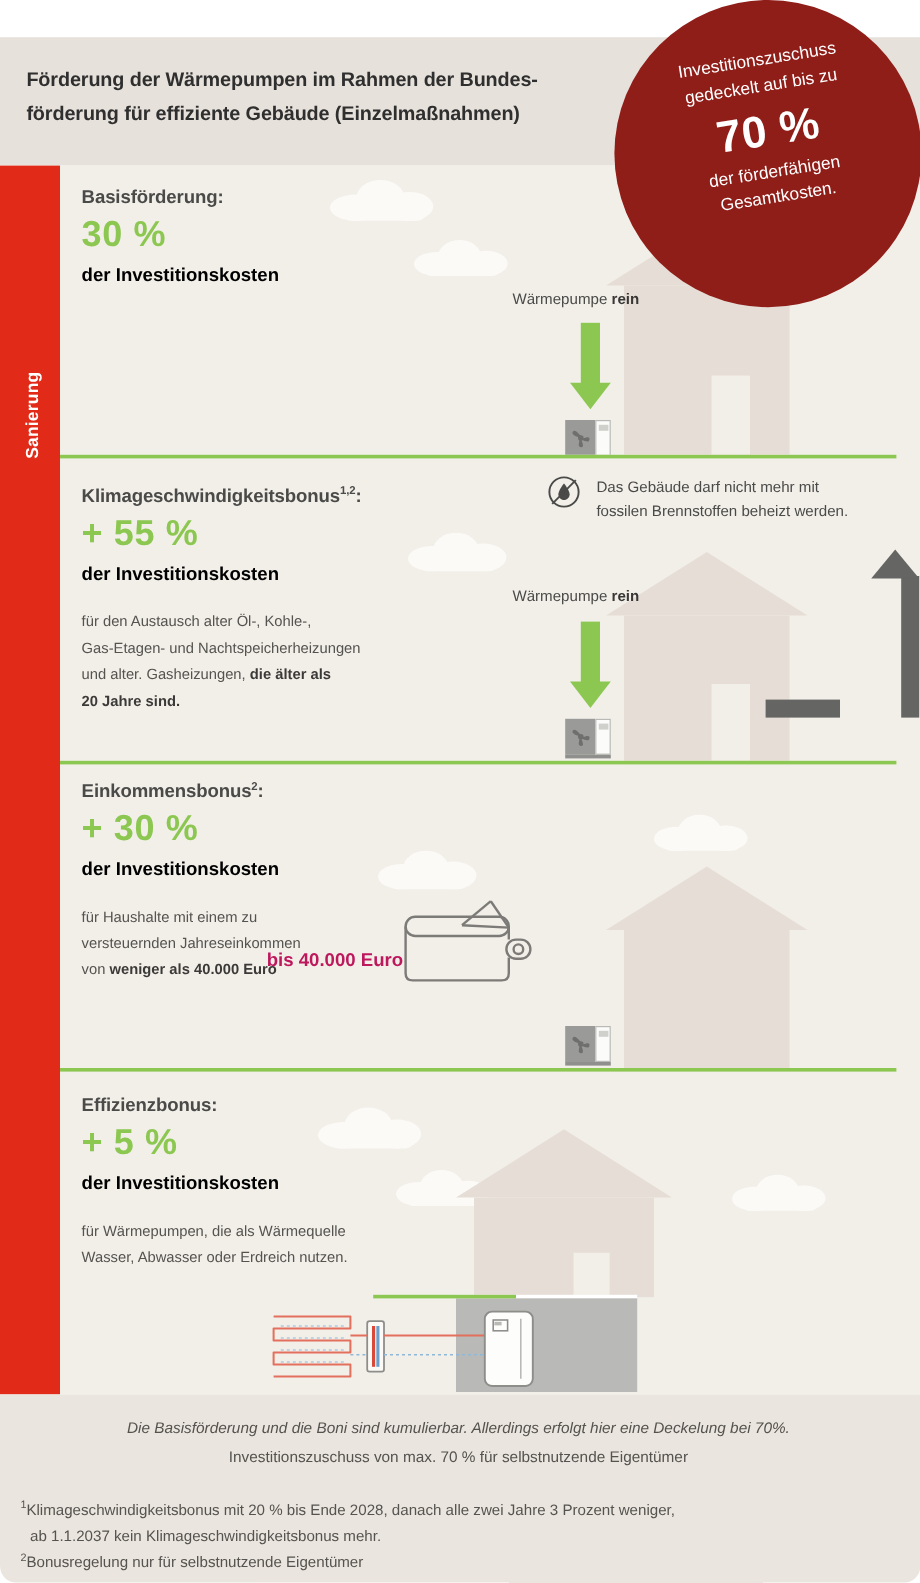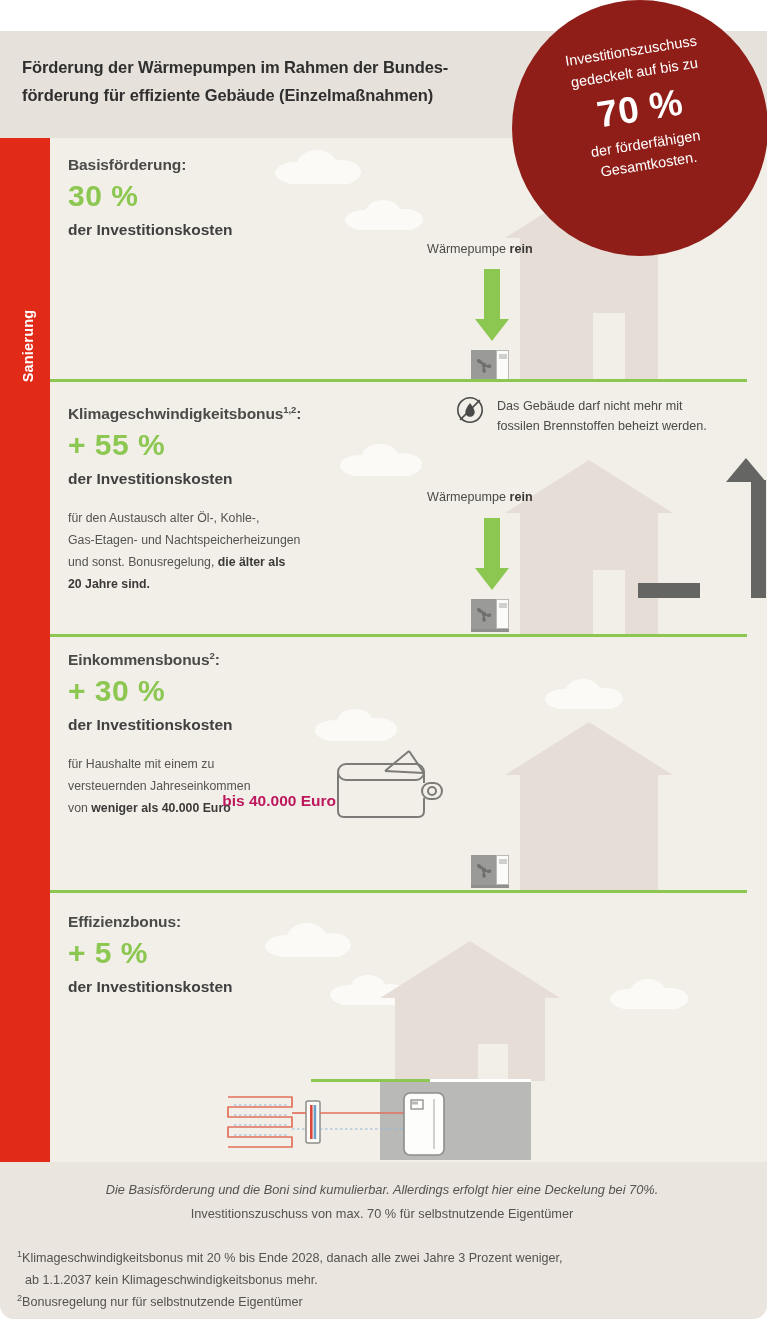--- a/index.html
+++ b/index.html
@@ -92,21 +92,21 @@
     font-weight:bold;
     color:#8cc751;
     letter-spacing:0.5px;
     margin-top:7px;
     line-height:1;
     white-space:nowrap;
   }
   .blk .sub{
     font-size:15.5px;
     font-weight:bold;
-    color:#404040;
+    color:#000000;
     margin-top:10px;
     white-space:nowrap;
   }
   .blk .note{
     margin-top:20px;
     font-size:12.3px;
     line-height:1.78;
     color:#55534f;
     max-width:290px;
   }
@@ -461,21 +461,21 @@
 
     <div class="blk" style="top:22px;">
       <div class="h">
         <span>Klimageschwindigkeitsbonus</span><sup>1,2</sup><span>:</span>
       </div>
       <div class="pct">+ 55 %</div>
       <div class="sub">der Investitionskosten</div>
       <div class="note">
         <div>für den Austausch alter Öl-, Kohle-,</div>
         <div>Gas-Etagen- und Nachtspeicherheizungen</div>
-        <div><span>und sonst. Bonusregelung, </span><b>die älter als</b></div>
+        <div><span>und alter. Gasheizungen, </span><b>die älter als</b></div>
         <div><b>20 Jahre sind.</b></div>
       </div>
     </div>
   </div>
   <div class="divider" style="top:634px;"></div>
 
   <div class="section" style="top:637px;height:253px;">
 
     <div class="cloud" style="left:265px;top:72px;width:82px;height:32px;">
       <span style="left:0;top:11px;width:40px;height:21px;"></span>
@@ -596,20 +596,24 @@
         <path d="M234 16 L234 66" fill="none" stroke="#b8b8b5" stroke-width="1.3"></path>
       </svg>
     </div>
 
     <div class="blk" style="top:20px;">
       <div class="h">
         <span>Effizienzbonus:</span>
       </div>
       <div class="pct">+ 5 %</div>
       <div class="sub">der Investitionskosten</div>
+      <div class="note" style="max-width:310px;">
+        <div>für Wärmepumpen, die als Wärmequelle</div>
+        <div>Wasser, Abwasser oder Erdreich nutzen.</div>
+      </div>
     </div>
   </div>
 
   <div class="badge">
     <div class="badge-inner">
       <div class="badge-l1">Investitionszuschuss</div>
       <div class="badge-l1">gedeckelt auf bis zu</div>
       <div class="badge-num">70 %</div>
       <div class="badge-l2">der förderfähigen</div>
       <div class="badge-l2" style="margin-top:0;">Gesamtkosten.</div>

